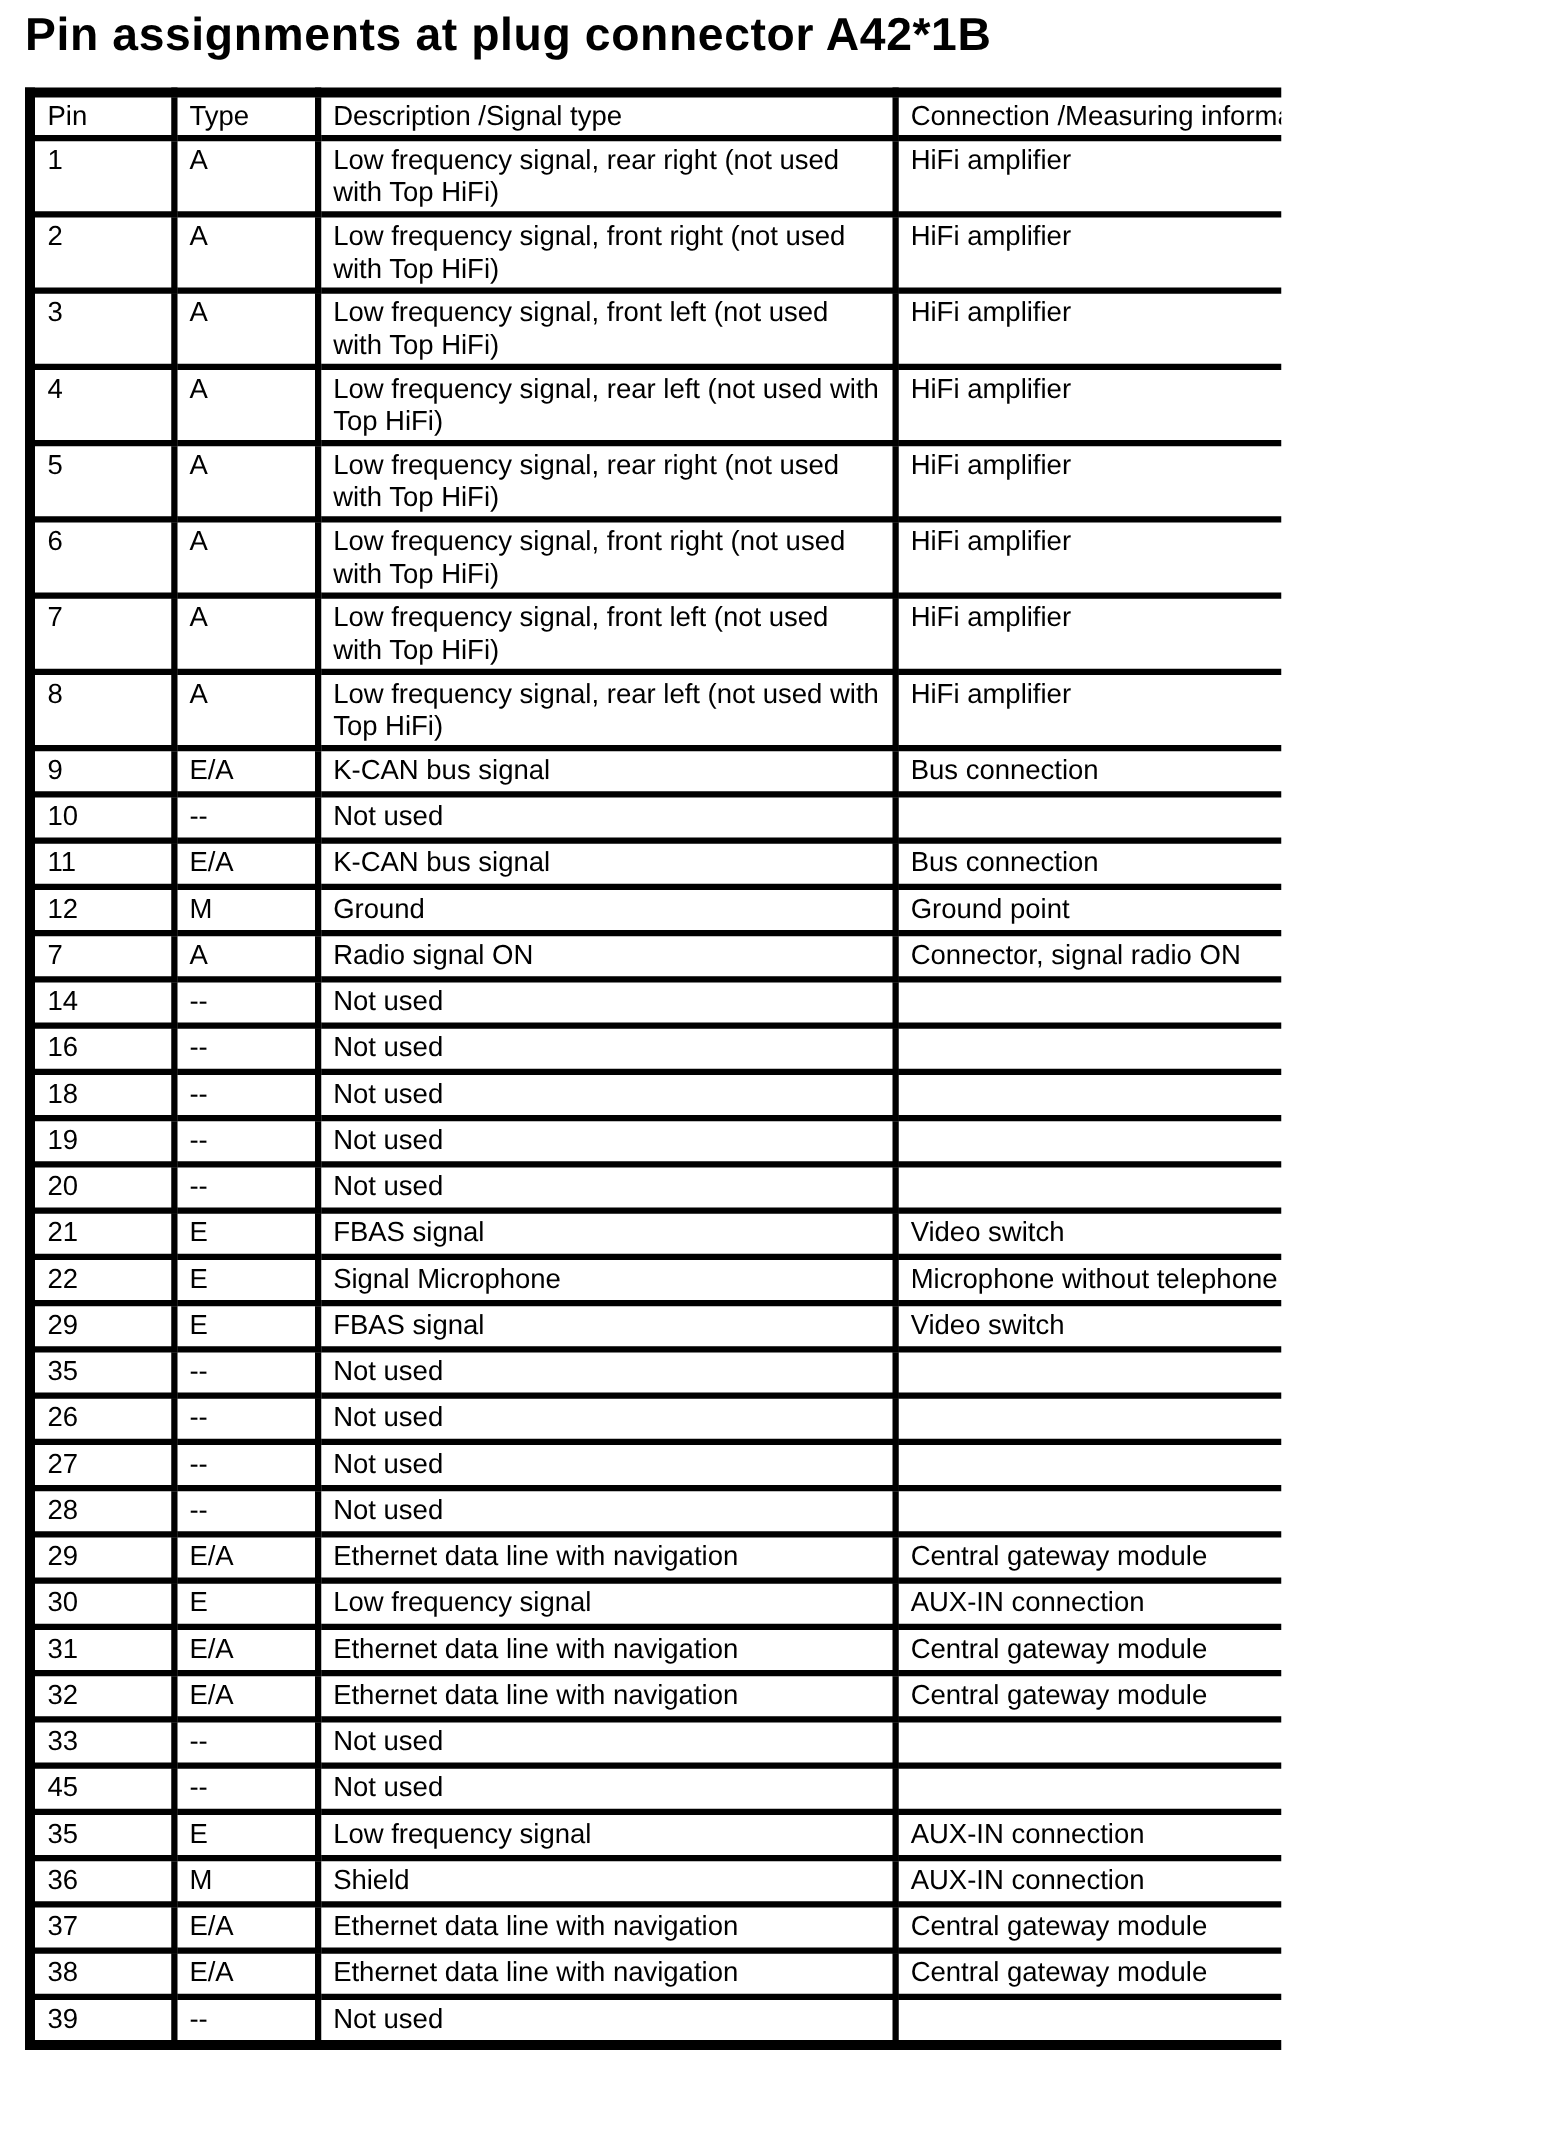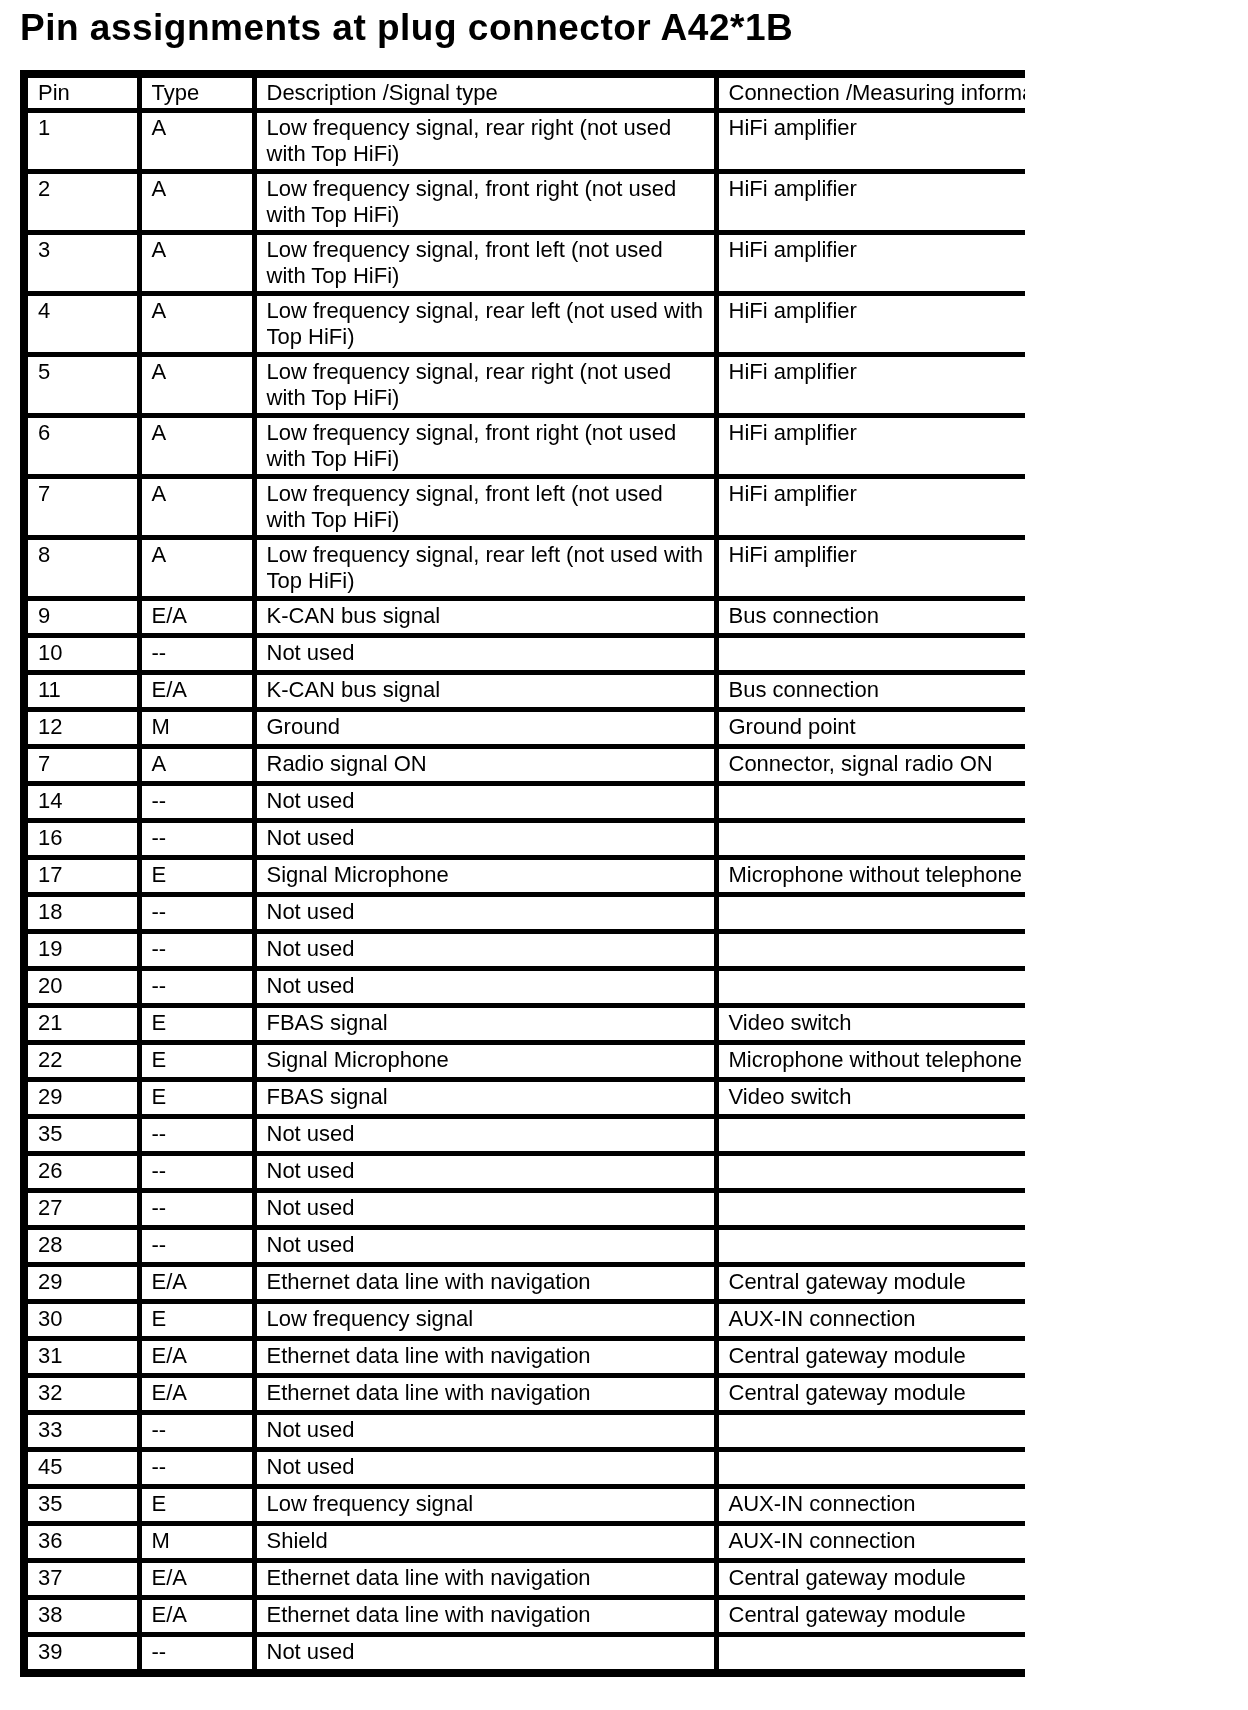--- a/index.html
+++ b/index.html
@@ -162,26 +162,20 @@
           <td>Not used</td>
           <td></td>
         </tr>
         <tr>
           <td>16</td>
           <td>--</td>
           <td>Not used</td>
           <td></td>
         </tr>
         <tr>
-          <td>17</td>
-          <td>E</td>
-          <td>Signal Microphone</td>
-          <td>Microphone without telephone</td>
-        </tr>
-        <tr>
           <td>18</td>
           <td>--</td>
           <td>Not used</td>
           <td></td>
         </tr>
         <tr>
           <td>19</td>
           <td>--</td>
           <td>Not used</td>
           <td></td>

